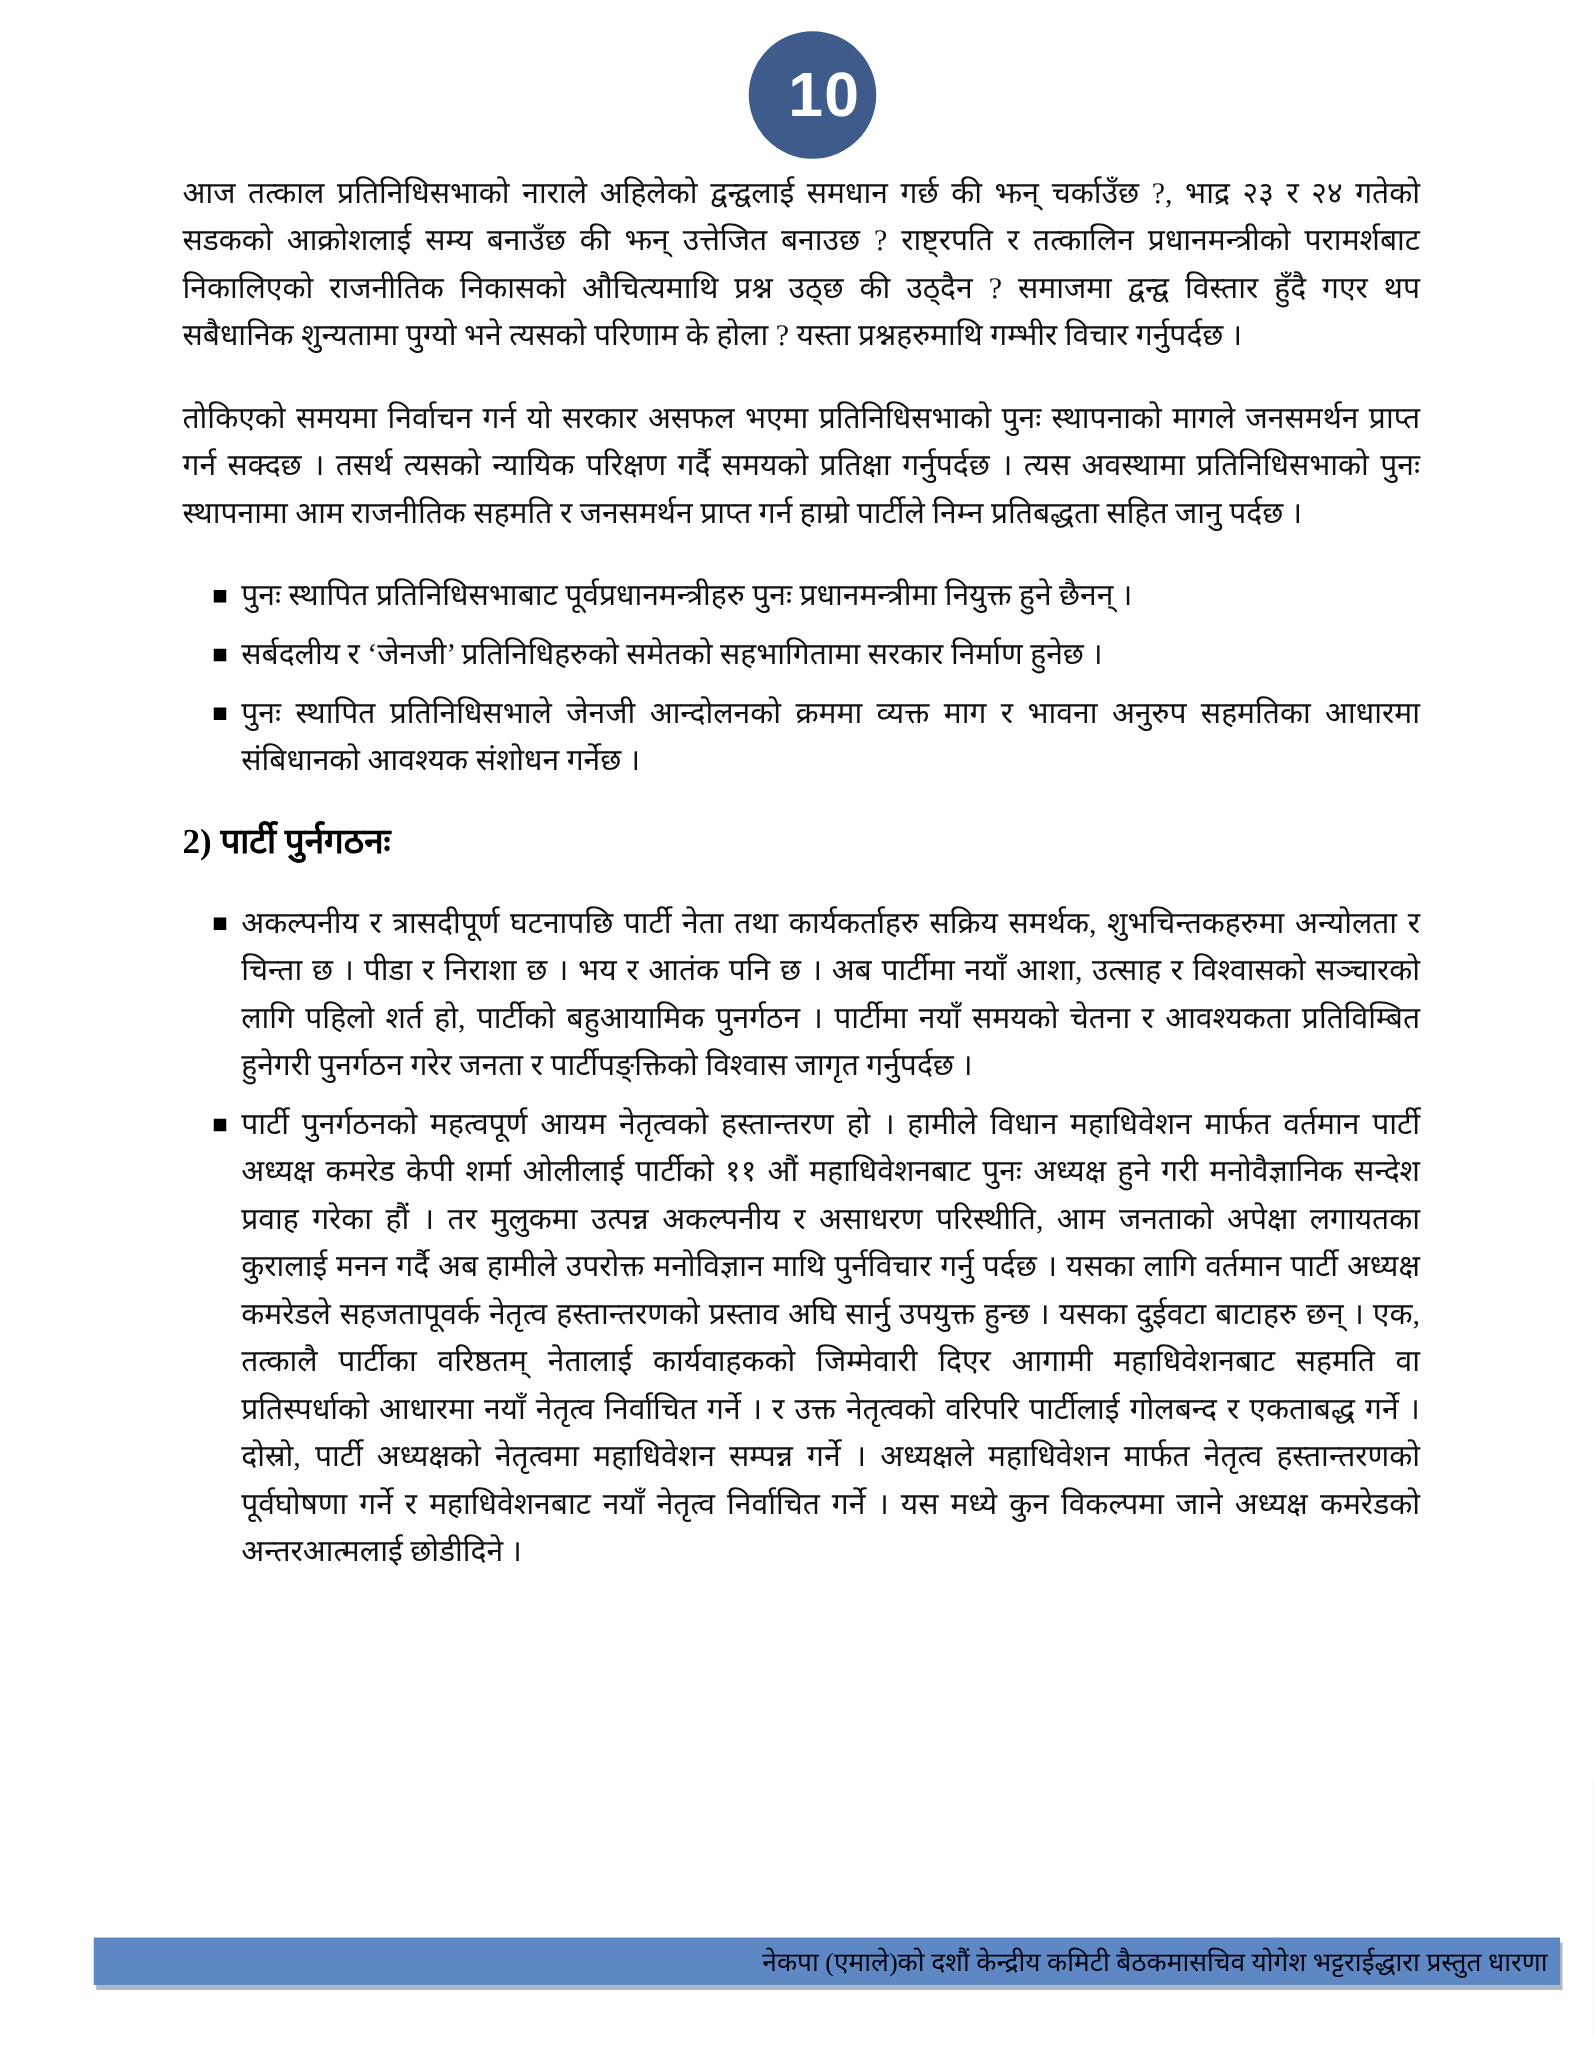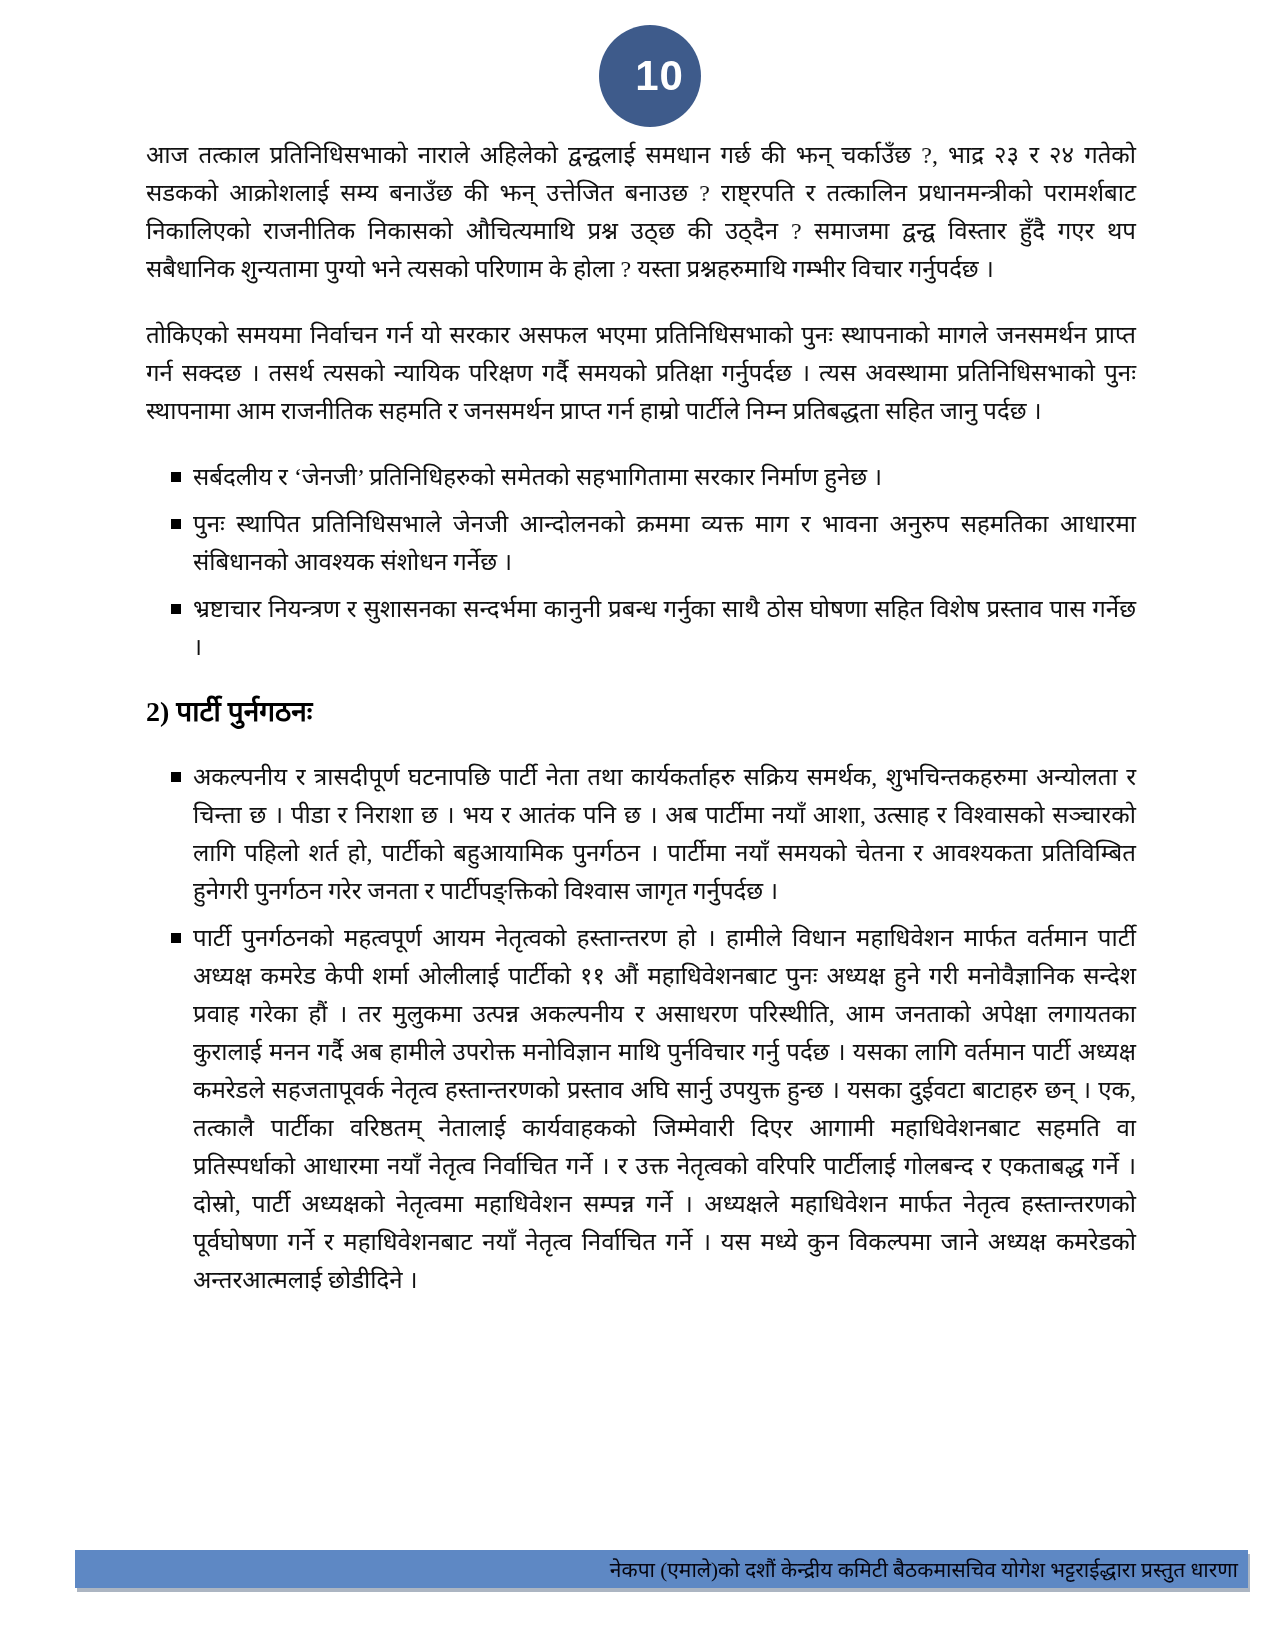--- a/index.html
+++ b/index.html
@@ -21,21 +21,21 @@
     height: 102px;
     border-radius: 50%;
     background: var(--page-circle, #3E5B8B);
     display: flex;
     align-items: center;
     justify-content: center;
   }
   .page-number-circle .num {
     font-family: "Liberation Sans", "DejaVu Sans", sans-serif;
     font-weight: bold;
-    font-size: 42px;
+    font-size: 50px;
     color: #ffffff;
     letter-spacing: 1px;
     margin-left: 19px;
   }
   .content {
     position: absolute;
     left: 146px;
     top: 136px;
     width: 990px;
     font-size: 24px;
@@ -107,23 +107,23 @@
     <span class="num">10</span>
   </div>
 
   <div class="content">
 
     <p class="para">आज तत्काल प्रतिनिधिसभाको नाराले अहिलेको द्वन्द्वलाई समधान गर्छ की झन् चर्काउँछ ?, भाद्र २३ र २४ गतेको सडकको आक्रोशलाई सम्य बनाउँछ की झन् उत्तेजित बनाउछ ? राष्ट्रपति र तत्कालिन प्रधानमन्त्रीको परामर्शबाट निकालिएको राजनीतिक निकासको औचित्यमाथि प्रश्न उठ्छ की उठ्दैन ? समाजमा द्वन्द्व विस्तार हुँदै गएर थप सबैधानिक शुन्यतामा पुग्यो भने त्यसको परिणाम के होला ? यस्ता प्रश्नहरुमाथि गम्भीर विचार गर्नुपर्दछ ।</p>
 
     <p class="para">तोकिएको समयमा निर्वाचन गर्न यो सरकार असफल भएमा प्रतिनिधिसभाको पुनः स्थापनाको मागले जनसमर्थन प्राप्त गर्न सक्दछ । तसर्थ त्यसको न्यायिक परिक्षण गर्दै समयको प्रतिक्षा गर्नुपर्दछ । त्यस अवस्थामा प्रतिनिधिसभाको पुनः स्थापनामा आम राजनीतिक सहमति र जनसमर्थन प्राप्त गर्न हाम्रो पार्टीले निम्न प्रतिबद्धता सहित जानु पर्दछ ।</p>
 
     <ul class="doc-list">
+      <li>पुनः स्थापित प्रतिनिधिसभाबाट पूर्वप्रधानमन्त्रीहरु पुनः प्रधानमन्त्रीमा नियुक्त हुने छैनन् ।</li>
       <li>सर्बदलीय र ‘जेनजी’ प्रतिनिधिहरुको समेतको सहभागितामा सरकार निर्माण हुनेछ ।</li>
       <li>पुनः स्थापित प्रतिनिधिसभाले जेनजी आन्दोलनको क्रममा व्यक्त माग र भावना अनुरुप सहमतिका आधारमा संबिधानको आवश्यक संशोधन गर्नेछ ।</li>
-      <li>भ्रष्टाचार नियन्त्रण र सुशासनका सन्दर्भमा कानुनी प्रबन्ध गर्नुका साथै ठोस घोषणा सहित विशेष प्रस्ताव पास गर्नेछ ।</li>
     </ul>
 
     <h2 class="section-heading">2) पार्टी पुर्नगठनः</h2>
 
     <ul class="doc-list">
       <li>अकल्पनीय र त्रासदीपूर्ण घटनापछि पार्टी नेता तथा कार्यकर्ताहरु सक्रिय समर्थक, शुभचिन्तकहरुमा अन्योलता र चिन्ता छ । पीडा र निराशा छ । भय र आतंक पनि छ । अब पार्टीमा नयाँ आशा, उत्साह र विश्वासको सञ्चारको लागि पहिलो शर्त हो, पार्टीको बहुआयामिक पुनर्गठन । पार्टीमा नयाँ समयको चेतना र आवश्यकता प्रतिविम्बित हुनेगरी पुनर्गठन गरेर जनता र पार्टीपङ्क्तिको विश्वास जागृत गर्नुपर्दछ ।</li>
       <li>पार्टी पुनर्गठनको महत्वपूर्ण आयम नेतृत्वको हस्तान्तरण हो । हामीले विधान महाधिवेशन मार्फत वर्तमान पार्टी अध्यक्ष कमरेड केपी शर्मा ओलीलाई पार्टीको ११ औं महाधिवेशनबाट पुनः अध्यक्ष हुने गरी मनोवैज्ञानिक सन्देश प्रवाह गरेका हौं । तर मुलुकमा उत्पन्न अकल्पनीय र असाधरण परिस्थीति, आम जनताको अपेक्षा लगायतका कुरालाई मनन गर्दै अब हामीले उपरोक्त मनोविज्ञान माथि पुर्नविचार गर्नु पर्दछ । यसका लागि वर्तमान पार्टी अध्यक्ष कमरेडले सहजतापूवर्क नेतृत्व हस्तान्तरणको प्रस्ताव अघि सार्नु उपयुक्त हुन्छ । यसका दुईवटा बाटाहरु छन् । एक, तत्कालै पार्टीका वरिष्ठतम् नेतालाई कार्यवाहकको जिम्मेवारी दिएर आगामी महाधिवेशनबाट सहमति वा प्रतिस्पर्धाको आधारमा नयाँ नेतृत्व निर्वाचित गर्ने । र उक्त नेतृत्वको वरिपरि पार्टीलाई गोलबन्द र एकताबद्ध गर्ने । दोस्रो, पार्टी अध्यक्षको नेतृत्वमा महाधिवेशन सम्पन्न गर्ने । अध्यक्षले महाधिवेशन मार्फत नेतृत्व हस्तान्तरणको पूर्वघोषणा गर्ने र महाधिवेशनबाट नयाँ नेतृत्व निर्वाचित गर्ने । यस मध्ये कुन विकल्पमा जाने अध्यक्ष कमरेडको अन्तरआत्मलाई छोडीदिने ।</li>
     </ul>
 
   </div>

